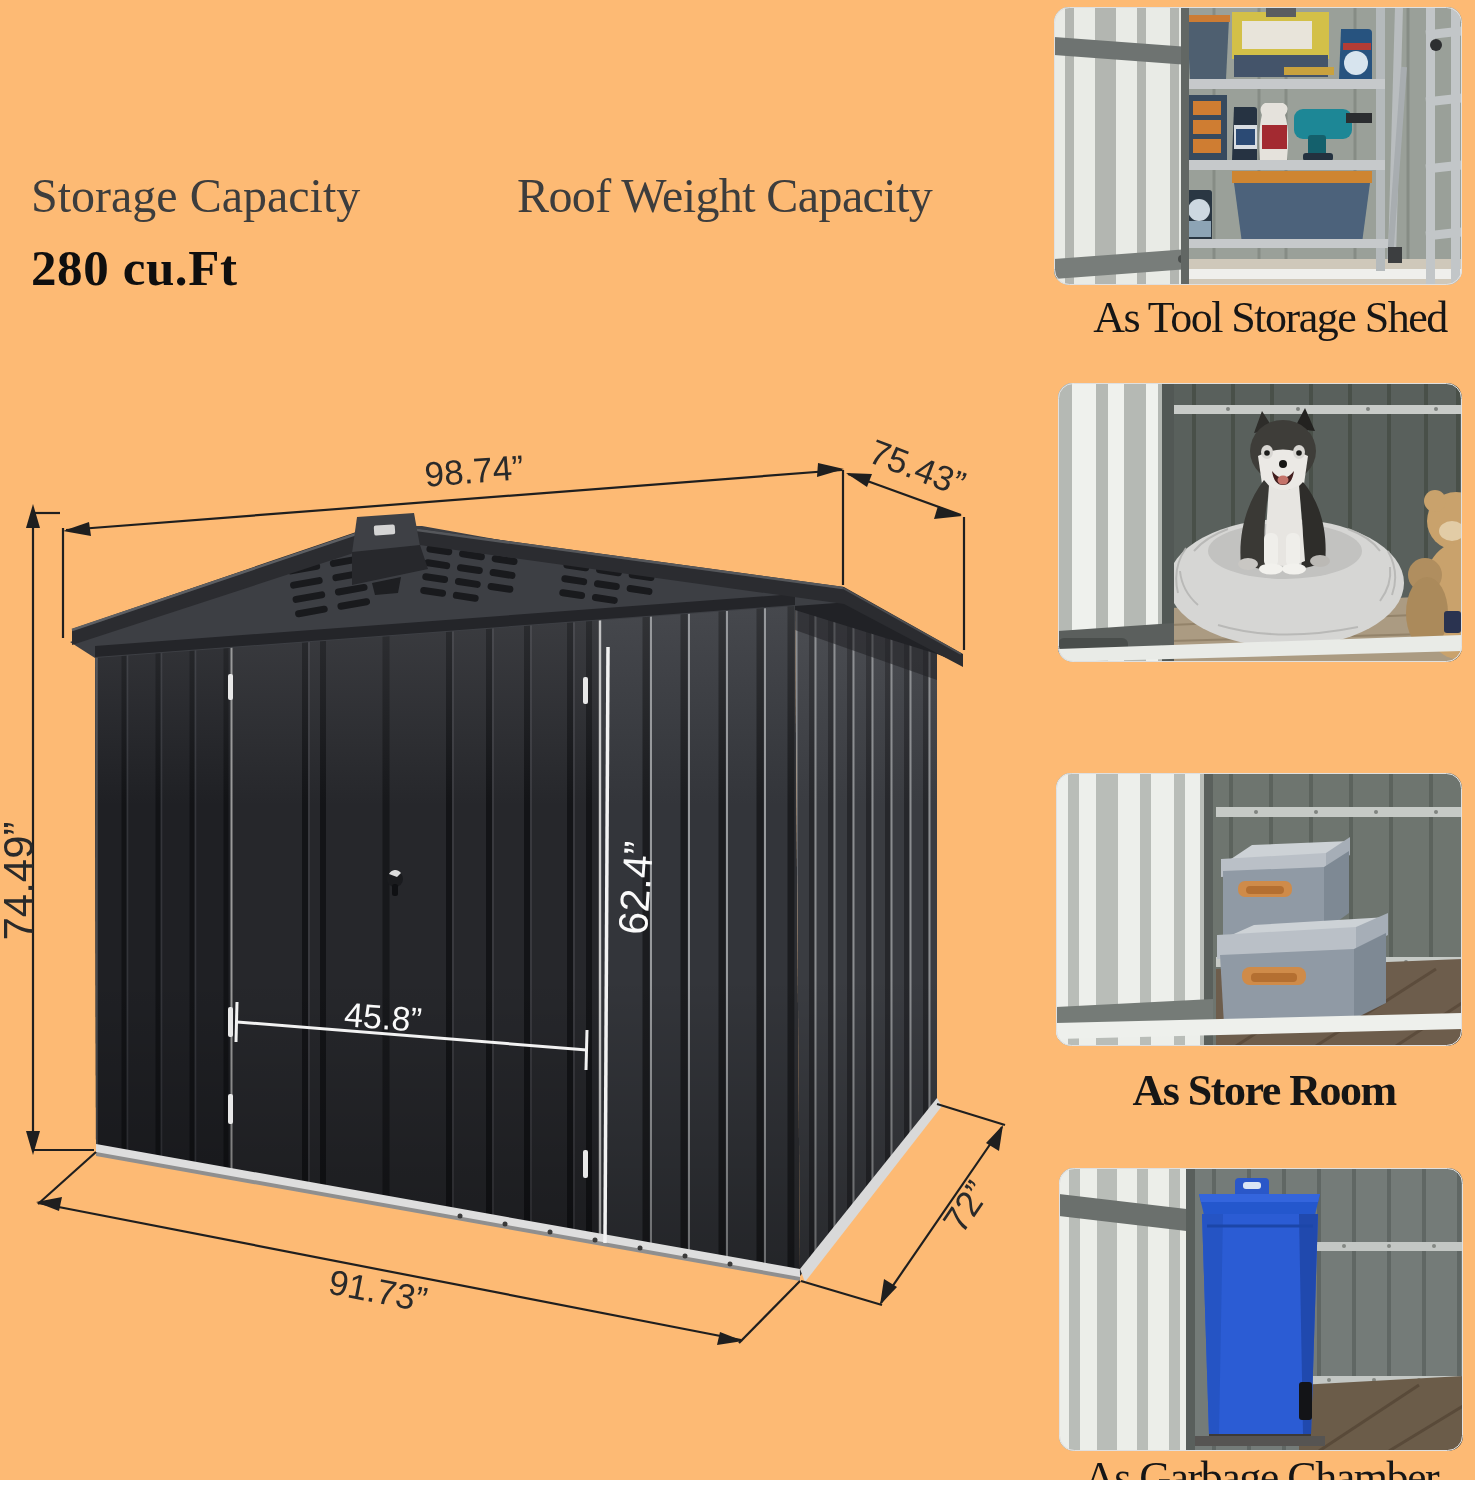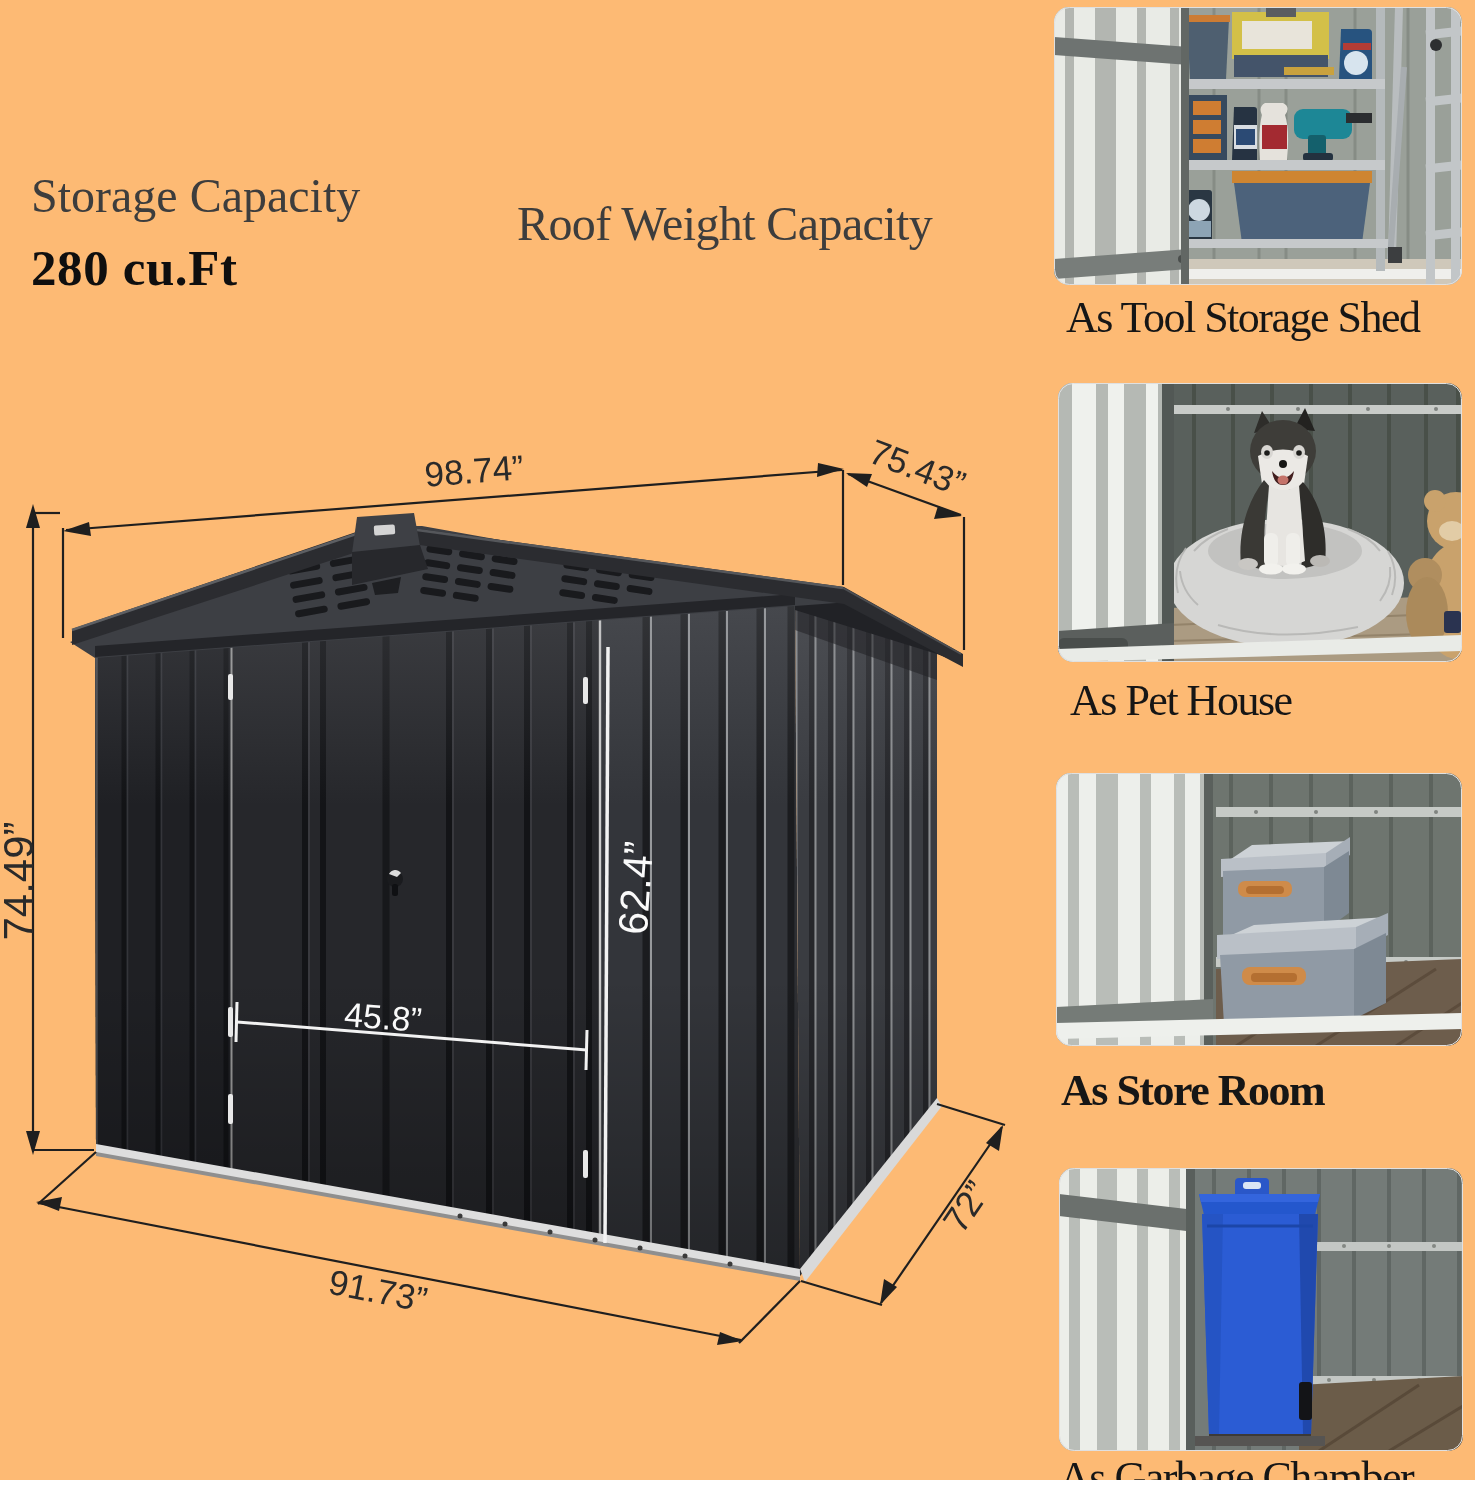--- a/index.html
+++ b/index.html
@@ -1,31 +1,31 @@
 <!DOCTYPE html>
 <html><head>
 <meta charset="utf-8">
 <style>
   html,body{margin:0;padding:0;background:#fff;}
   #page{position:relative;width:1475px;height:1480px;background:#fdba74;overflow:hidden;
         font-family:"Liberation Sans", sans-serif;}
   .ser{font-family:"Liberation Serif", serif;}
   .hdr{position:absolute;color:#3d3d3d;font-size:48px;}
   .hdrb{position:absolute;color:#0f0f0f;font-size:51px;font-weight:bold;letter-spacing:0.6px;margin-top:16px;}
-  .cap{position:absolute;color:#161616;font-size:44px;letter-spacing:-1.5px;text-align:left;}
+  .cap{position:absolute;color:#161616;font-size:44px;letter-spacing:-1.5px;text-align:center;}
 </style>
 </head>
 <body>
 <div id="page">
 
   <div class="hdr ser" style="left:31px;top:168px;">Storage Capacity</div>
 
   <div class="hdrb ser" style="left:31px;top:223px;">280 cu.Ft</div>
 
-  <div class="hdr ser" style="left:517px;top:168px;letter-spacing:-0.6px;margin-top:28px;">Roof Weight Capacity</div>
+  <div class="hdr ser" style="left:517px;top:168px;letter-spacing:-0.6px;">Roof Weight Capacity</div>
 
 
   <svg id="shed" style="position:absolute;left:0;top:430px;opacity:0.999;" width="1030" height="950" viewBox="0 430 1030 950" xmlns="http://www.w3.org/2000/svg">
     <defs>
       <clipPath id="cpFront">
           <polygon points="95,652 795,600 800,1276 96,1151"></polygon>
         </clipPath>
       <clipPath id="cpSide">
           <polygon points="795,600 937,652 937,1106 800,1276"></polygon>
         </clipPath>
@@ -432,21 +432,20 @@
         <rect x="100" y="0" width="12" height="279"></rect>
       </g>
       <rect x="104" y="0" width="12" height="279" fill="#525855"></rect>
       <polygon points="0,248 116,240 116,262 0,270" fill="#5b5f5d"></polygon>
       <rect x="0" y="255" width="70" height="18" rx="6" fill="#494d4b"></rect>
       <polygon points="0,266 404,252 404,268 0,279" fill="#e9ebe7"></polygon>
     </g>
     <rect x="0.5" y="0.5" width="403" height="278" rx="15" fill="none" stroke="#e0e0e0"></rect>
   </svg>
 
-  <div class="cap ser" style="left:1070px;top:675px;width:404px;">As Pet House</div>
 
   <svg style="position:absolute;left:1056px;top:773px;" width="406" height="273" viewBox="0 0 406 273" xmlns="http://www.w3.org/2000/svg">
     <defs>
         <clipPath id="p3c">
           <rect x="0" y="0" width="406" height="273" rx="15"></rect>
         </clipPath>
       </defs>
     <g clip-path="url(#p3c)">
       <rect width="406" height="273" fill="#6e756f"></rect>
       <g stroke="#5c635d" stroke-width="4">

